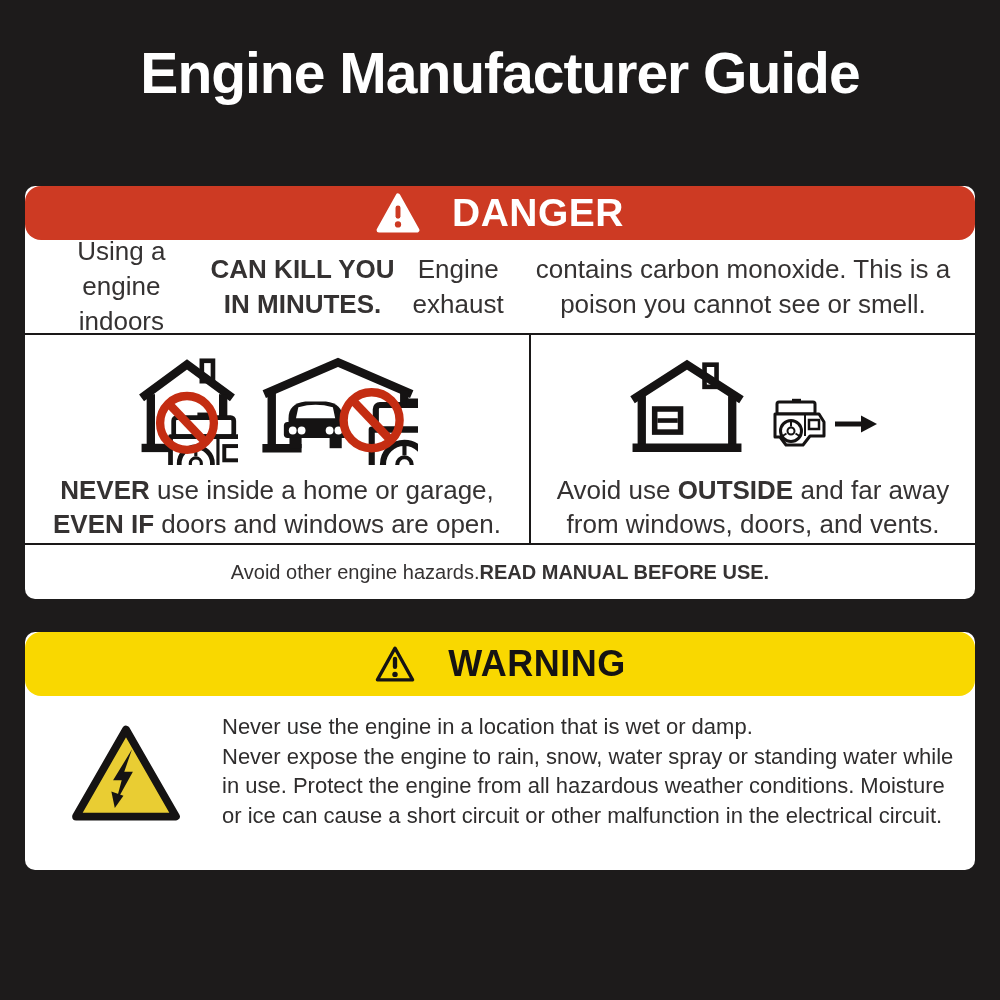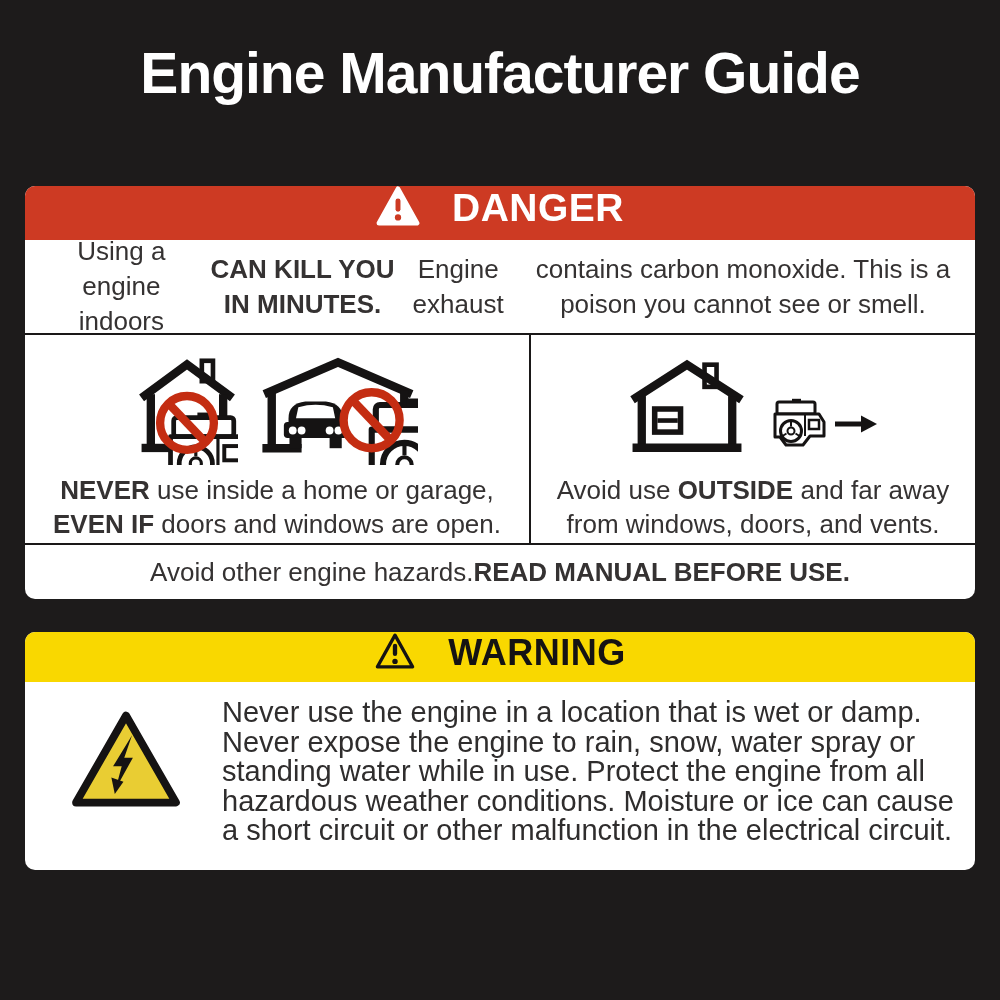--- a/index.html
+++ b/index.html
@@ -26,24 +26,24 @@
     font-size:57px;font-weight:800;letter-spacing:-1px;
   }
   .box{
     position:absolute;left:25px;width:950px;
     background:var(--panel-white);
     border-radius:10px;overflow:hidden;
   }
   .danger-box{top:186px;height:413px;}
   .warning-box{top:632px;height:238px;}
   .band{
-    display:flex;align-items:flex-start;justify-content:center;gap:32px;
+    display:flex;align-items:center;justify-content:center;gap:32px;border-radius:16px;
   }
   .danger-band{height:54px;background:var(--danger-red);}
-  .warning-band{height:50px;background:var(--warning-yellow);}
+  .warning-band{height:64px;background:var(--warning-yellow);}
   .danger-band .band-label{
     color:#ffffff;font-size:39px;font-weight:800;letter-spacing:.5px;
   }
   .warning-band .band-label{
     color:var(--ink);font-size:36px;font-weight:800;letter-spacing:.5px;
   }
   .danger-intro{
     height:93px;display:flex;align-items:center;justify-content:center;
     text-align:center;font-size:26px;line-height:35px;color:var(--text-dark);margin-left:18px;
   }
@@ -58,29 +58,29 @@
   .icon-row{
     height:130px;display:flex;align-items:flex-end;justify-content:center;gap:20px;
     padding-top:14px;
   }
   .caption{
     margin-top:8px;text-align:center;
     font-size:26px;line-height:34px;color:var(--text-dark);
   }
   .danger-footer{
     height:54px;display:flex;align-items:center;justify-content:center;
-    font-size:26px;color:var(--text-dark);
+    font-size:20px;color:var(--text-dark);
   }
   .warning-body{
     display:flex;align-items:flex-start;padding:16px 20px 0 45px;
   }
   .warning-hazard-icon{flex:0 0 auto;margin-top:10px;}
   .warning-text{
     margin-left:40px;max-width:740px;
-    font-size:29px;line-height:29.5px;color:#2f2d2d;
+    font-size:22px;line-height:29.5px;color:#2f2d2d;
   }
   .rich b, .rich span.b{font-weight:700;}
   svg{display:block;}
 </style>
 </head>
 <body>
 
 <svg width="0" height="0" style="position:absolute" aria-hidden="true">
   <defs>
     <symbol id="engine-glyph" viewBox="0 0 60 52">

